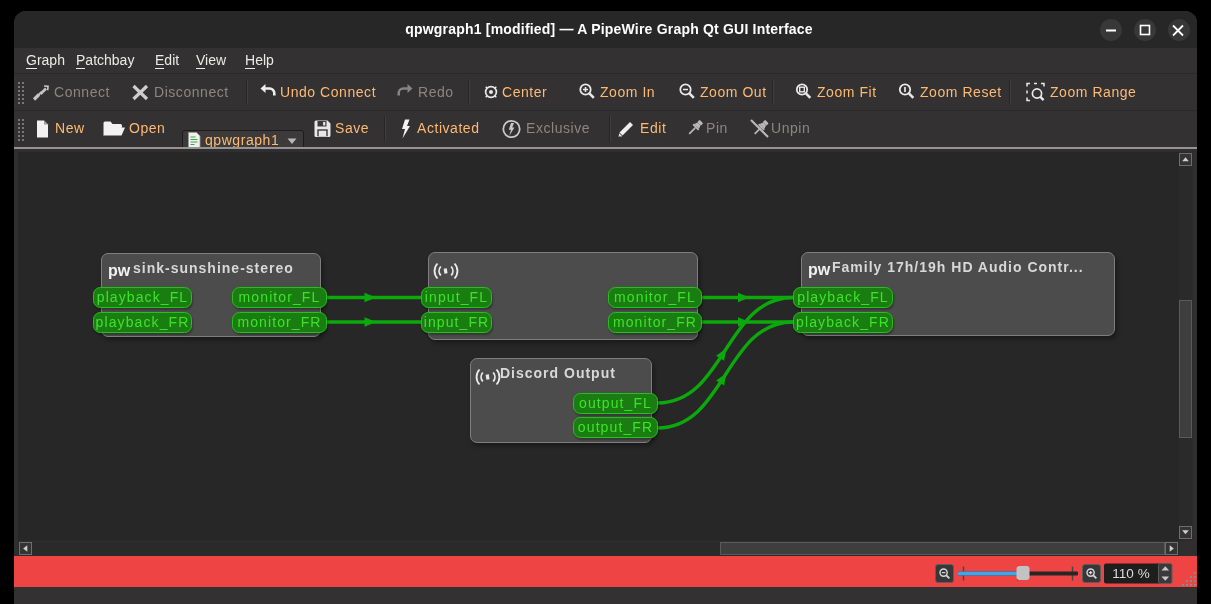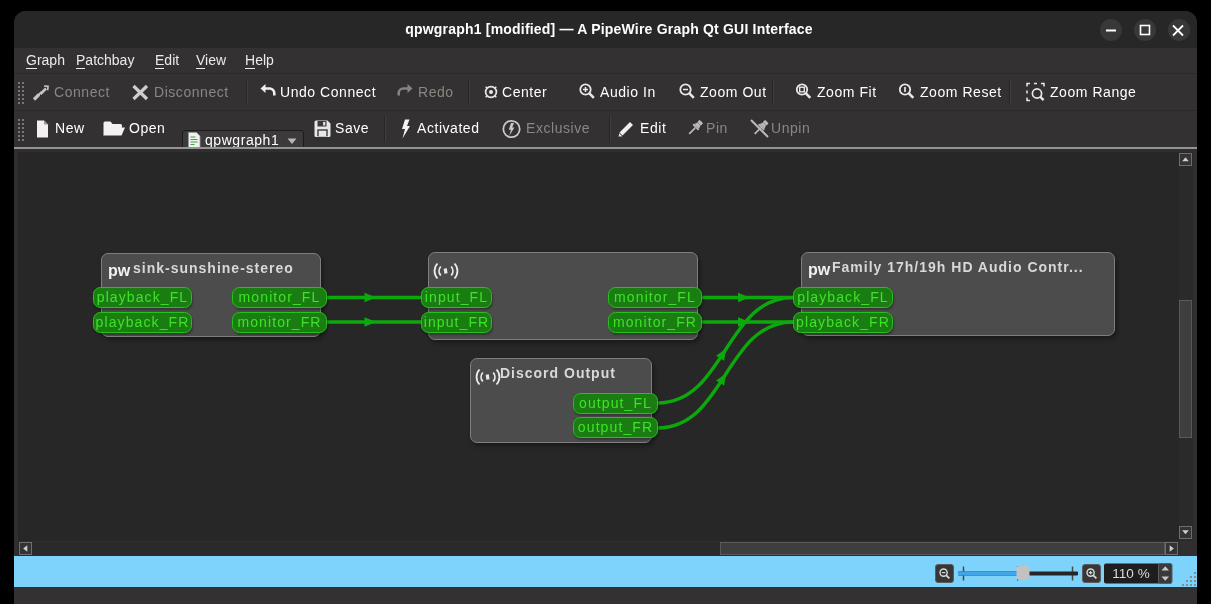--- a/index.html
+++ b/index.html
@@ -10,35 +10,35 @@
   background:#333132;border-radius:12px 12px 4px 4px;overflow:hidden;}
 .titlebar{position:absolute;left:0;top:0;width:100%;height:37px;background:#272727;}
 .title{position:absolute;left:0;right:0;top:0;height:37px;line-height:37px;
   text-align:center;color:#fff;font-weight:bold;font-size:14px;letter-spacing:0.2px;}
 .wbtn{position:absolute;top:8px;width:22px;height:22px;border-radius:50%;background:#383838;}
 .menubar{position:absolute;left:0;top:37px;width:100%;height:25px;background:#333132;}
 .menuitem{position:absolute;top:0;height:25px;line-height:24px;color:#eceae7;font-size:14px;}
 .menuitem u{text-decoration:none;border-bottom:1px solid #eceae7;padding-bottom:0px;}
 .toolbar1{position:absolute;left:0;top:62px;width:100%;height:37px;background:#333132;border-top:1px solid #2a2829;}
 .toolbar2{position:absolute;left:0;top:99px;width:100%;height:36px;background:#333132;border-top:1px solid #2a2829;}
-.tbtext{position:absolute;font-size:14px;letter-spacing:0.55px;color:#ffffff;white-space:nowrap;}
+.tbtext{position:absolute;font-size:14px;letter-spacing:0.55px;color:#fdba74;white-space:nowrap;}
 .gray{color:#8a8783;}
 .handle{position:absolute;width:8px;height:23px;
  background-image:radial-gradient(circle, #787878 1px, transparent 1.2px);
  background-size:4px 4px;background-position:0 0;}
 .sep{position:absolute;width:2px;height:26px;border-left:1px solid #272525;border-right:1px solid #403e3f;}
 .central{position:absolute;left:0;top:136px;width:100%;height:409px;background:#302e2f;border-top:2px solid #969493;}
 .viewport{position:absolute;left:4px;top:3px;width:1161px;height:389px;background:#272727;overflow:hidden;}
 .node{position:absolute;background:#4c4c4c;border:1px solid #7e7e7e;border-radius:7px;box-shadow:2px 3px 4px rgba(0,0,0,0.35);}
 .ntitle{position:absolute;color:#d8d8d8;font-weight:bold;font-size:14px;letter-spacing:1px;white-space:nowrap;}
 .port{position:absolute;height:21px;background:#1a7d12;border:1.5px solid #27c11b;border-radius:7.5px;box-shadow:1px 2px 2px rgba(0,0,0,0.3);
   color:#3fe22a;font-size:14px;letter-spacing:1.1px;line-height:18px;text-align:center;}
 .vscroll{position:absolute;left:1165px;top:3px;width:14px;height:389px;background:#2a2a2a;}
 .hscroll{position:absolute;left:4px;top:393px;width:1161px;height:14px;background:#2a2a2a;}
-.statusbar{position:absolute;left:0;top:545px;width:100%;height:31px;background:#7dd3fc;}
+.statusbar{position:absolute;left:0;top:545px;width:100%;height:31px;background:#ef4444;}
 </style>
 </head>
 <body>
 <div class="win">
   <div class="titlebar">
     <div class="title" style="padding-left:7px;">qpwgraph1 [modified] — A PipeWire Graph Qt GUI Interface</div>
 
     <div class="wbtn" style="left:1086px;"></div>
     <div class="wbtn" style="left:1120px;"></div>
     <div class="wbtn" style="left:1154px;"></div>
@@ -117,21 +117,21 @@
         <path d="M14.4,14.4 L17.6,17.6" stroke-width="2.4"></path>
       </g>
     </svg>
     <div class="tbtext gray" style="left:40px;top:10px;">Connect</div>
     <div class="tbtext gray" style="left:140px;top:10px;">Disconnect</div>
     <div class="sep" style="left:232px;top:5px;"></div>
     <div class="tbtext" style="left:266px;top:10px;">Undo Connect</div>
     <div class="tbtext gray" style="left:404px;top:10px;">Redo</div>
     <div class="sep" style="left:454px;top:5px;"></div>
     <div class="tbtext" style="left:488px;top:10px;">Center</div>
-    <div class="tbtext" style="left:586px;top:10px;">Audio In</div>
+    <div class="tbtext" style="left:586px;top:10px;">Zoom In</div>
     <div class="tbtext" style="left:686px;top:10px;">Zoom Out</div>
     <div class="sep" style="left:758px;top:5px;"></div>
     <div class="tbtext" style="left:803px;top:10px;">Zoom Fit</div>
     <div class="tbtext" style="left:906px;top:10px;">Zoom Reset</div>
     <div class="sep" style="left:995px;top:5px;"></div>
     <div class="tbtext" style="left:1036px;top:10px;">Zoom Range</div>
   </div>
   <div class="toolbar2">
     <div class="handle" style="left:3px;top:7px;"></div>
     <svg style="position:absolute;left:0;top:0;" width="1183" height="35">

